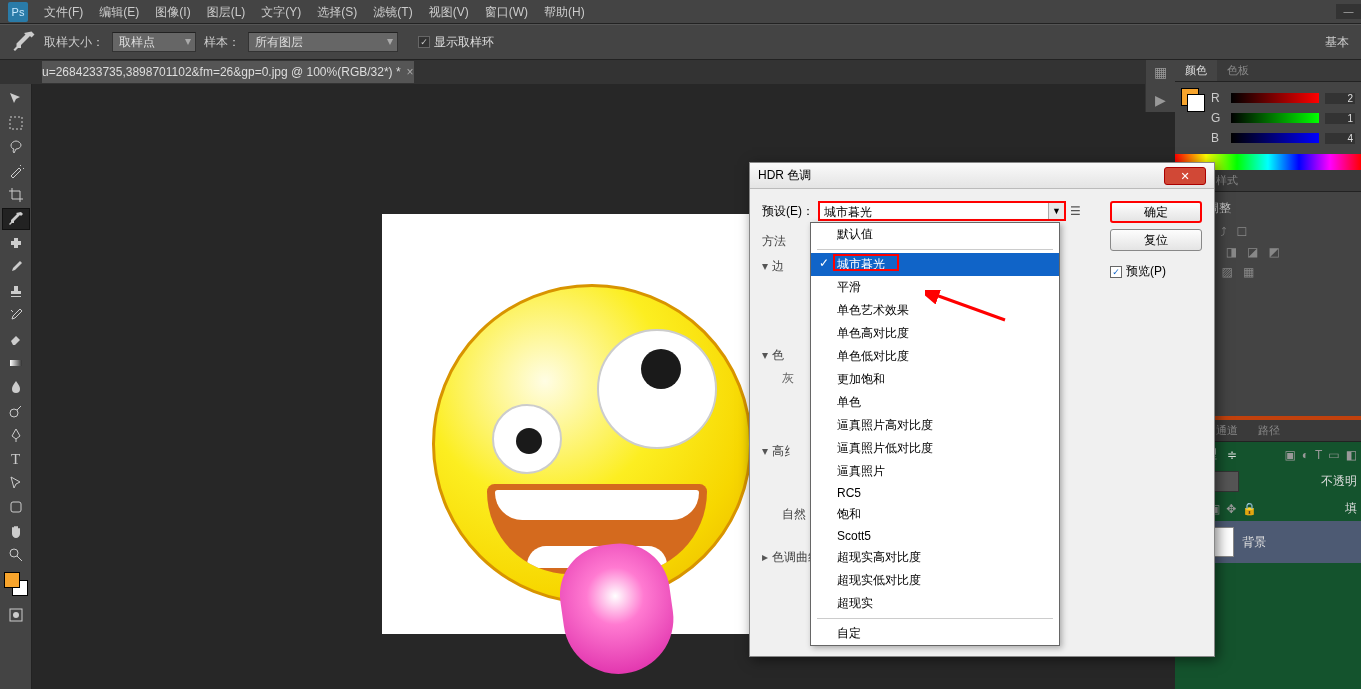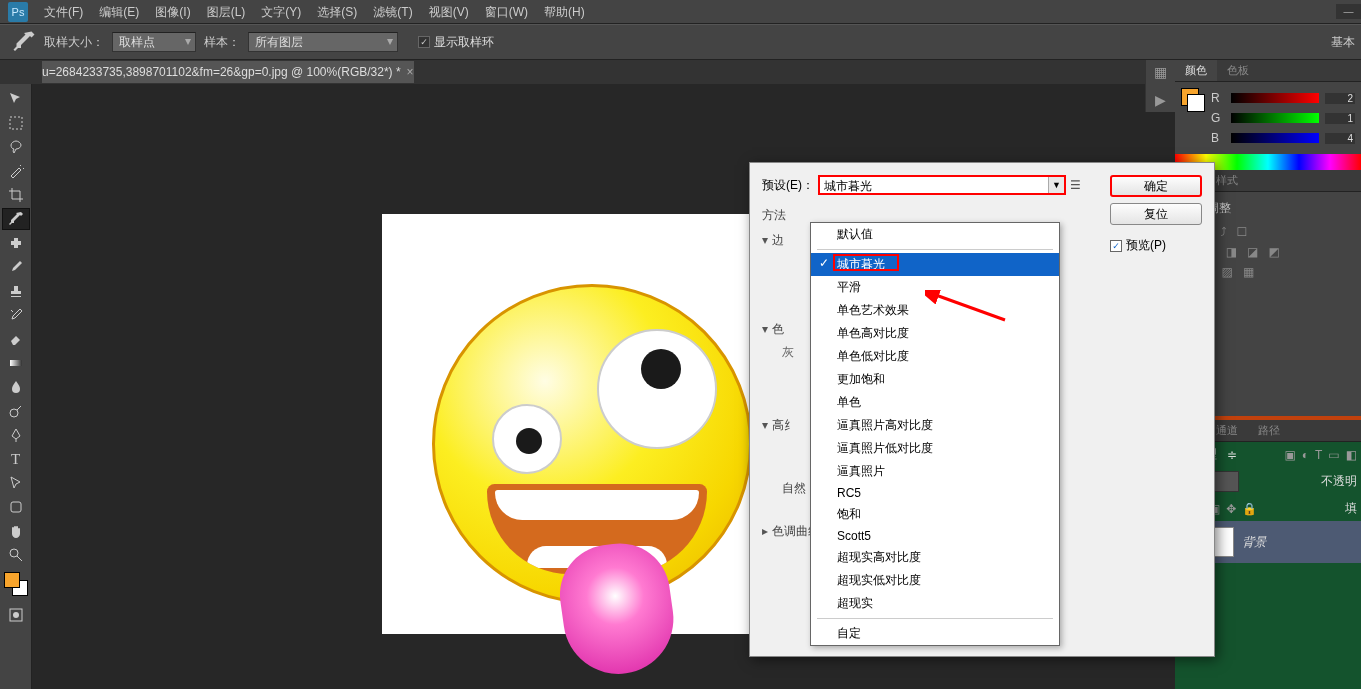--- a/index.html
+++ b/index.html
@@ -113,21 +113,21 @@
       </svg>
   </div>
   <span class="opt-label">取样大小：</span>
   <div class="opt-select" style="width:84px">取样点</div>
   <span class="opt-label">样本：</span>
   <div class="opt-select" style="width:150px">所有图层</div>
   <div class="chk-wrap">
     <span class="chk">✓</span>
     <span>显示取样环</span>
   </div>
-  <span style="margin-left:auto;color:#ccc;padding-right:6px">基本</span>
+  <span style="margin-left:auto;color:#ccc;padding-right:12px">基本</span>
 </div>
 
 <div class="tab-strip">
   <div class="doc-tab">
     <span>u=2684233735,3898701102&amp;fm=26&amp;gp=0.jpg @ 100%(RGB/32*) *</span>
     <span class="x">×</span>
   </div>
 </div>
 
 <div class="workspace">
@@ -359,26 +359,30 @@
       <span style="color:#999;display:flex;gap:6px">
         <span>▣</span>
         <span>✥</span>
         <span>🔒</span>
       </span>
       <span style="margin-left:auto">填</span>
     </div>
     <div class="layer-item">
       <span>👁</span>
       <div class="layer-thumb"></div>
-      <span style="font-style:italic">背景</span>
+      <span style="">背景</span>
     </div>
   </div>
 </div>
 
 <div class="dialog">
+  <div class="dlg-title">
+    <span>HDR 色调</span>
+    <div class="dlg-close">✕</div>
+  </div>
   <div class="dlg-body">
     <div class="dlg-left">
       <div class="preset-row">
         <label>预设(E)：</label>
         <div class="preset-combo">
           <span>城市暮光</span>
           <div class="dd">▼</div>
         </div>
         <span style="color:#555">☰</span>
       </div>

